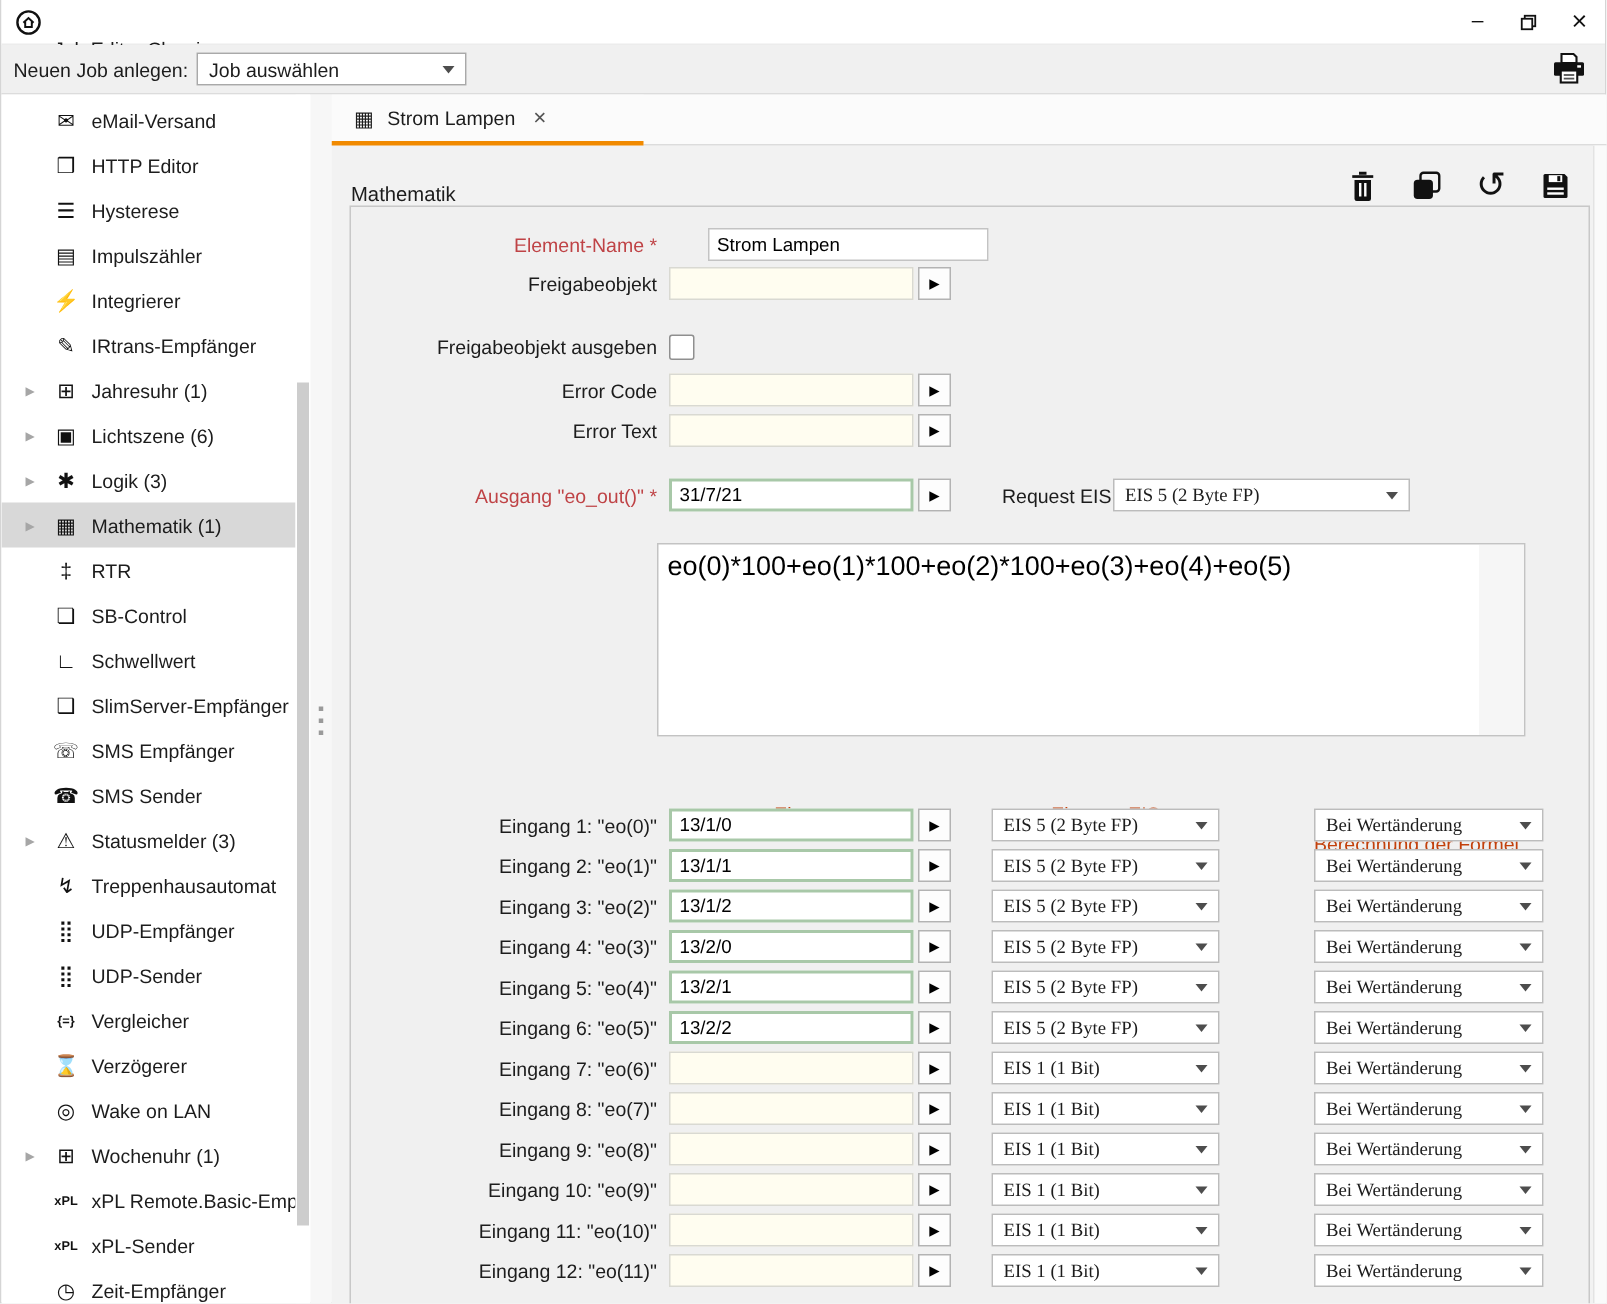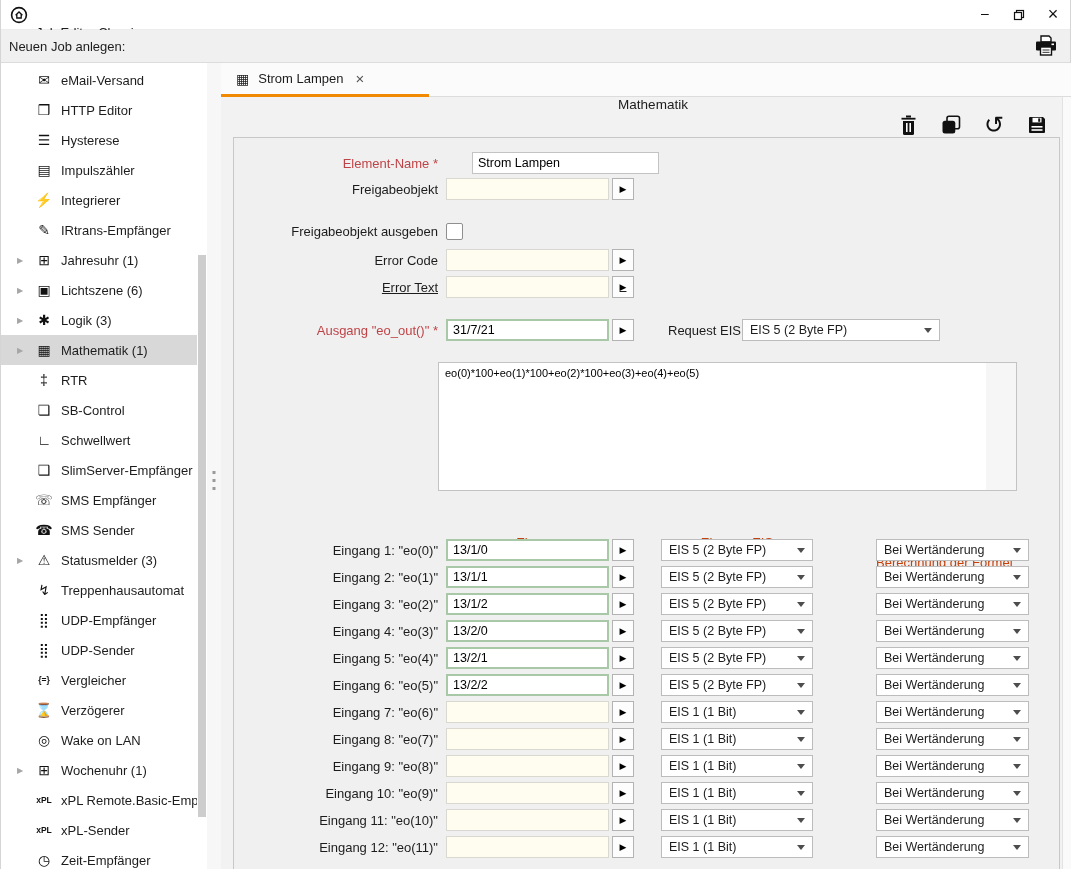--- a/index.html
+++ b/index.html
@@ -51,64 +51,64 @@
 
   
   .main { position:absolute; left:220px; top:63px; width:851px; height:806px; background:#f2f2f2; overflow:hidden; }
   .tabstrip { position:relative; height:34px; background:#fbfbfb; border-bottom:1px solid #dcdcdc; }
   .tab { position:absolute; left:0; top:0; width:208px; height:34px; display:flex; align-items:center;
          padding-left:15px; border-bottom:3px solid #f18a00; background:#fbfbfb; }
   .tab-icon { font-size:14px; }
   .tab-title { margin-left:9px; font-size:13px; }
   .tab-close { margin-left:12px; font-size:15px; color:#555; }
 
-  .section-row { height:40px; display:flex; align-items:center;flex-direction:column; }
+  .section-row { height:40px; display:flex; align-items:flex-end; }
   .section-title { margin-left:13px; font-size:13.5px; }
   .action-icons { margin-left:auto; margin-right:22px; display:flex; align-items:center; gap:17px; }
   .icon-btn { width:26px; height:26px; display:flex; align-items:center; justify-content:center; }
   .undo-glyph { font-size:24px; line-height:22px; color:#111; }
 
   .main-scroll { position:absolute; right:0; top:34px; width:10px; bottom:0; background:#fafafa;
                  border-left:1px solid #e3e3e3; }
 
   
   .panel { position:absolute; left:12px; top:74px; width:827px; height:830px;
            background:#f0f0f0; border:1px solid #c8c8c8; overflow:hidden; }
   .fgrid { display:grid; align-items:center; }
   .flabel { text-align:right; font-size:13px; white-space:nowrap; }
   .req { color:#bf4346; }
   .r-name     { grid-template-columns:204px 8px 187px; height:22px; margin-top:14px;gap:13px; }
   .r-freigabe { grid-template-columns:204px 8px 163px 3px 22px; height:22px; margin-top:4px; }
   .r-check    { grid-template-columns:204px 8px 17px; height:18px; margin-top:22px; }
   .r-errcode  { grid-template-columns:204px 8px 163px 3px 22px; height:22px; margin-top:9px; }
-  .r-errtext  { grid-template-columns:204px 8px 163px 3px 22px; height:22px; margin-top:5px;text-decoration:underline; }
+  .r-errtext  { grid-template-columns:204px 8px 163px 3px 22px; height:22px; margin-top:5px; }
   .r-ausgang  { grid-template-columns:204px 8px 163px 3px 22px 34px 70px 4px 198px; height:22px; margin-top:21px; }
   .r-expr     { grid-template-columns:204px 8px 579px; margin-top:21px; align-items:start; }
   .r-expr .flabel { line-height:22px; }
   .t-head { grid-template-columns:204px 8px 163px 3px 22px 27px 152px 63px 153px; height:16px; margin-top:24px;
             font-size:13px; color:#c2410c; }
   .th-eingang { grid-column:3/6; text-align:center; }
   .th-eis { grid-column:7; text-align:center; }
   .th-calc { grid-column:9; text-align:left;margin-top:40px; }
   .t-rows { margin-top:8px; }
   .t-row { grid-template-columns:204px 8px 163px 3px 22px 27px 152px 63px 153px; height:22px; margin-bottom:5px; }
 
   input.tbox { height:22px; width:100%; font-family:"Liberation Sans",sans-serif; font-size:12.5px;
                padding:0 5px; outline:none; }
   .white-box { background:#fff; border:1px solid #c3c3c3; }
   .empty-box { background:#fffdf0; border:1px solid #d9d9d2; }
   .filled-box { background:#fff; border:2px solid #a8c8a8; }
   .run-btn { width:22px; height:22px; background:#fdfdfd; border:1px solid #b3b3b3;
              display:flex; align-items:center; justify-content:center; font-size:9px; color:#000; }
   .dropdown { height:22px; background:#fff; border:1px solid #bcbcbc; display:flex; align-items:center;
-              padding:0 7px; font-size:12.5px; }
+              padding:0 7px; font-size:12.5px;font-family:Liberation Serif, serif; }
   .dropdown .dd-text { flex:1; white-space:nowrap; overflow:hidden; }
   .checkbox { width:17px; height:17px; background:#fff; border:1px solid #8f8f8f; border-radius:2px; }
   textarea.expr { width:579px; height:129px; resize:none; background:#fff; border:1px solid #c3c3c3;
-                  font-family:"Liberation Sans",sans-serif; font-size:11px; padding:4px 6px; outline:none;
+                  font-family:"Liberation Sans",sans-serif; font-size:18px; padding:4px 6px; outline:none;
                   box-shadow: inset -30px 0 0 #f6f6f6; }
 </style>
 </head>
 <body>
 
 <div class="window">
 
   <div class="titlebar">
     <span class="app-logo">
       <svg width="18" height="18" viewBox="0 0 18 18">
@@ -124,20 +124,24 @@
           <rect x="3.5" y="1.5" width="7" height="7" fill="none" stroke="#111" stroke-width="1.2"></rect>
           <rect x="1.5" y="3.5" width="7" height="7" fill="#fff" stroke="#111" stroke-width="1.2"></rect>
         </svg>
       </span>
       <span class="win-btn close-glyph">×</span>
     </div>
   </div>
 
   <div class="topbar">
     <span class="topbar-label">Neuen Job anlegen:</span>
+    <div class="job-select">
+      <span class="dd-text">Job auswählen</span>
+      <span class="tri-down"></span>
+    </div>
     <div class="print-btn">
       <svg width="24" height="22" viewBox="0 0 24 22">
         <path d="M7 1 h8 l2 2 v4 h-10 z" fill="#fff" stroke="#111" stroke-width="1.4"></path>
         <rect x="2" y="6.5" width="20" height="9" rx="1" fill="#111"></rect>
         <rect x="17.5" y="8.5" width="2.5" height="1.6" fill="#fff"></rect>
         <rect x="6.5" y="12" width="11" height="8" fill="#fff" stroke="#111" stroke-width="1.4"></rect>
         <rect x="8.5" y="14.4" width="7" height="1.2" fill="#555"></rect>
         <rect x="8.5" y="16.8" width="7" height="1.2" fill="#555"></rect>
       </svg>
     </div>

